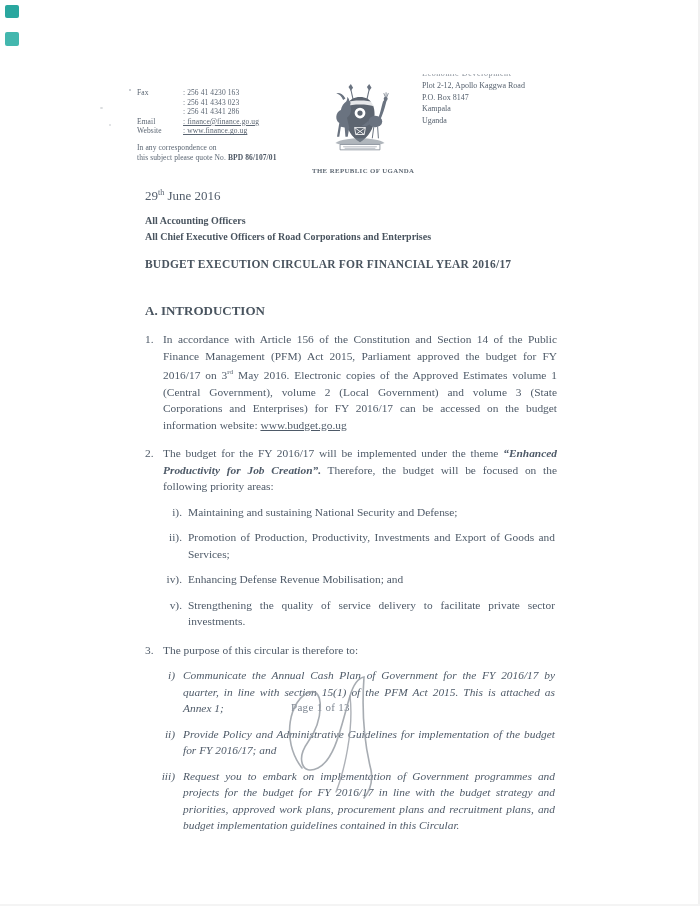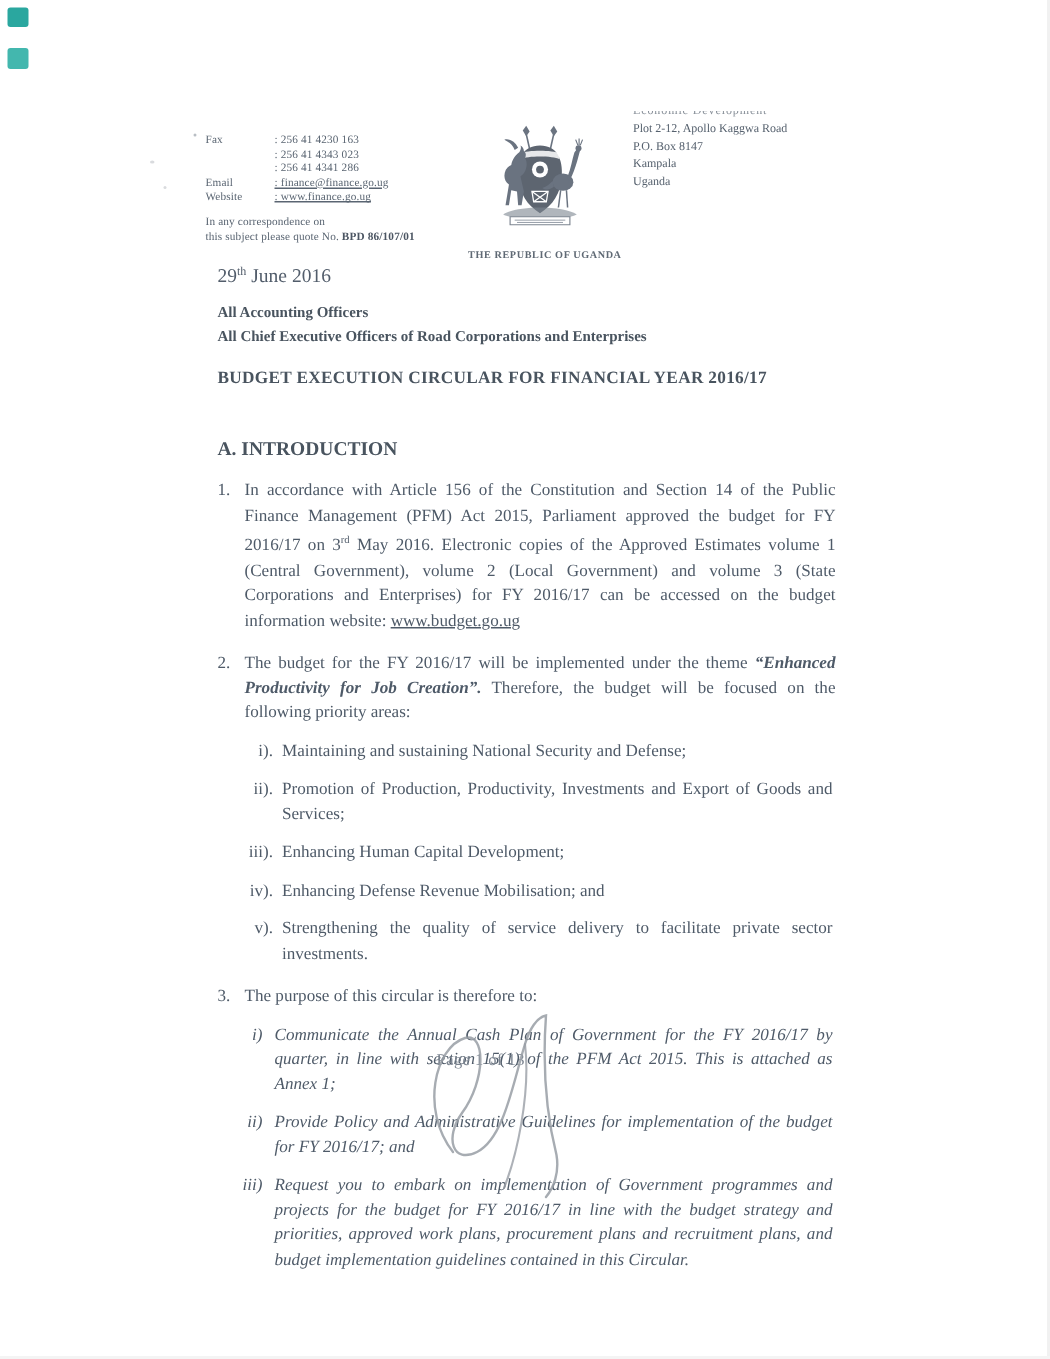--- a/index.html
+++ b/index.html
@@ -32,21 +32,21 @@
   .emblem{position:absolute;left:312px;top:82px;width:96px;text-align:center;}
   .emblem svg{display:block;margin:0 auto;}
   .emblem-caption{margin-top:3px;font-size:6.8px;font-weight:bold;letter-spacing:.4px;color:#5f6974;white-space:nowrap;}
 
   
   .address{position:absolute;left:422px;top:74px;font-size:8px;line-height:11.6px;color:#56616e;}
   .cutline{height:6px;overflow:hidden;opacity:.7;}
   .cutline span{display:block;margin-top:-6px;font-size:8px;letter-spacing:.6px;}
 
   
-  .doc{position:absolute;left:145px;top:176px;width:412px;font-family:Liberation Serif, serif;}
+  .doc{position:absolute;left:145px;top:188px;width:412px;font-family:Liberation Serif, serif;}
   .date{font-size:13px;color:#525d6b;}
   sup{font-size:.62em;}
   .addressees{margin-top:9px;font-weight:bold;font-size:10px;line-height:16px;color:#49545f;}
   .subject{margin-top:13px;font-weight:bold;font-size:11.5px;letter-spacing:.2px;color:#49545f;}
   .section-heading{margin-top:33px;font-weight:bold;font-size:13px;color:#49545f;}
 
   .num-para{display:flex;margin-top:12px;font-size:11.4px;line-height:16.5px;}
   .num-para .num{width:18px;flex:none;}
   .num-para .ptext{flex:1;text-align:justify;}
   a.doclink, .doclink{color:#4e5a68;text-decoration:underline;}
@@ -186,24 +186,20 @@
   <div class="rlist">
     <div class="ritem">
       <div class="rmark">i).</div>
       <div class="rtext">Maintaining and sustaining National Security and Defense;</div>
     </div>
     <div class="ritem">
       <div class="rmark">ii).</div>
       <div class="rtext">Promotion of Production, Productivity, Investments and Export of Goods and Services;</div>
     </div>
     <div class="ritem">
-      <div class="rmark">iii).</div>
-      <div class="rtext">Enhancing Human Capital Development;</div>
-    </div>
-    <div class="ritem">
       <div class="rmark">iv).</div>
       <div class="rtext">Enhancing Defense Revenue Mobilisation; and</div>
     </div>
     <div class="ritem">
       <div class="rmark">v).</div>
       <div class="rtext">Strengthening the quality of service delivery to facilitate private sector investments.</div>
     </div>
   </div>
 
   <div class="num-para">

